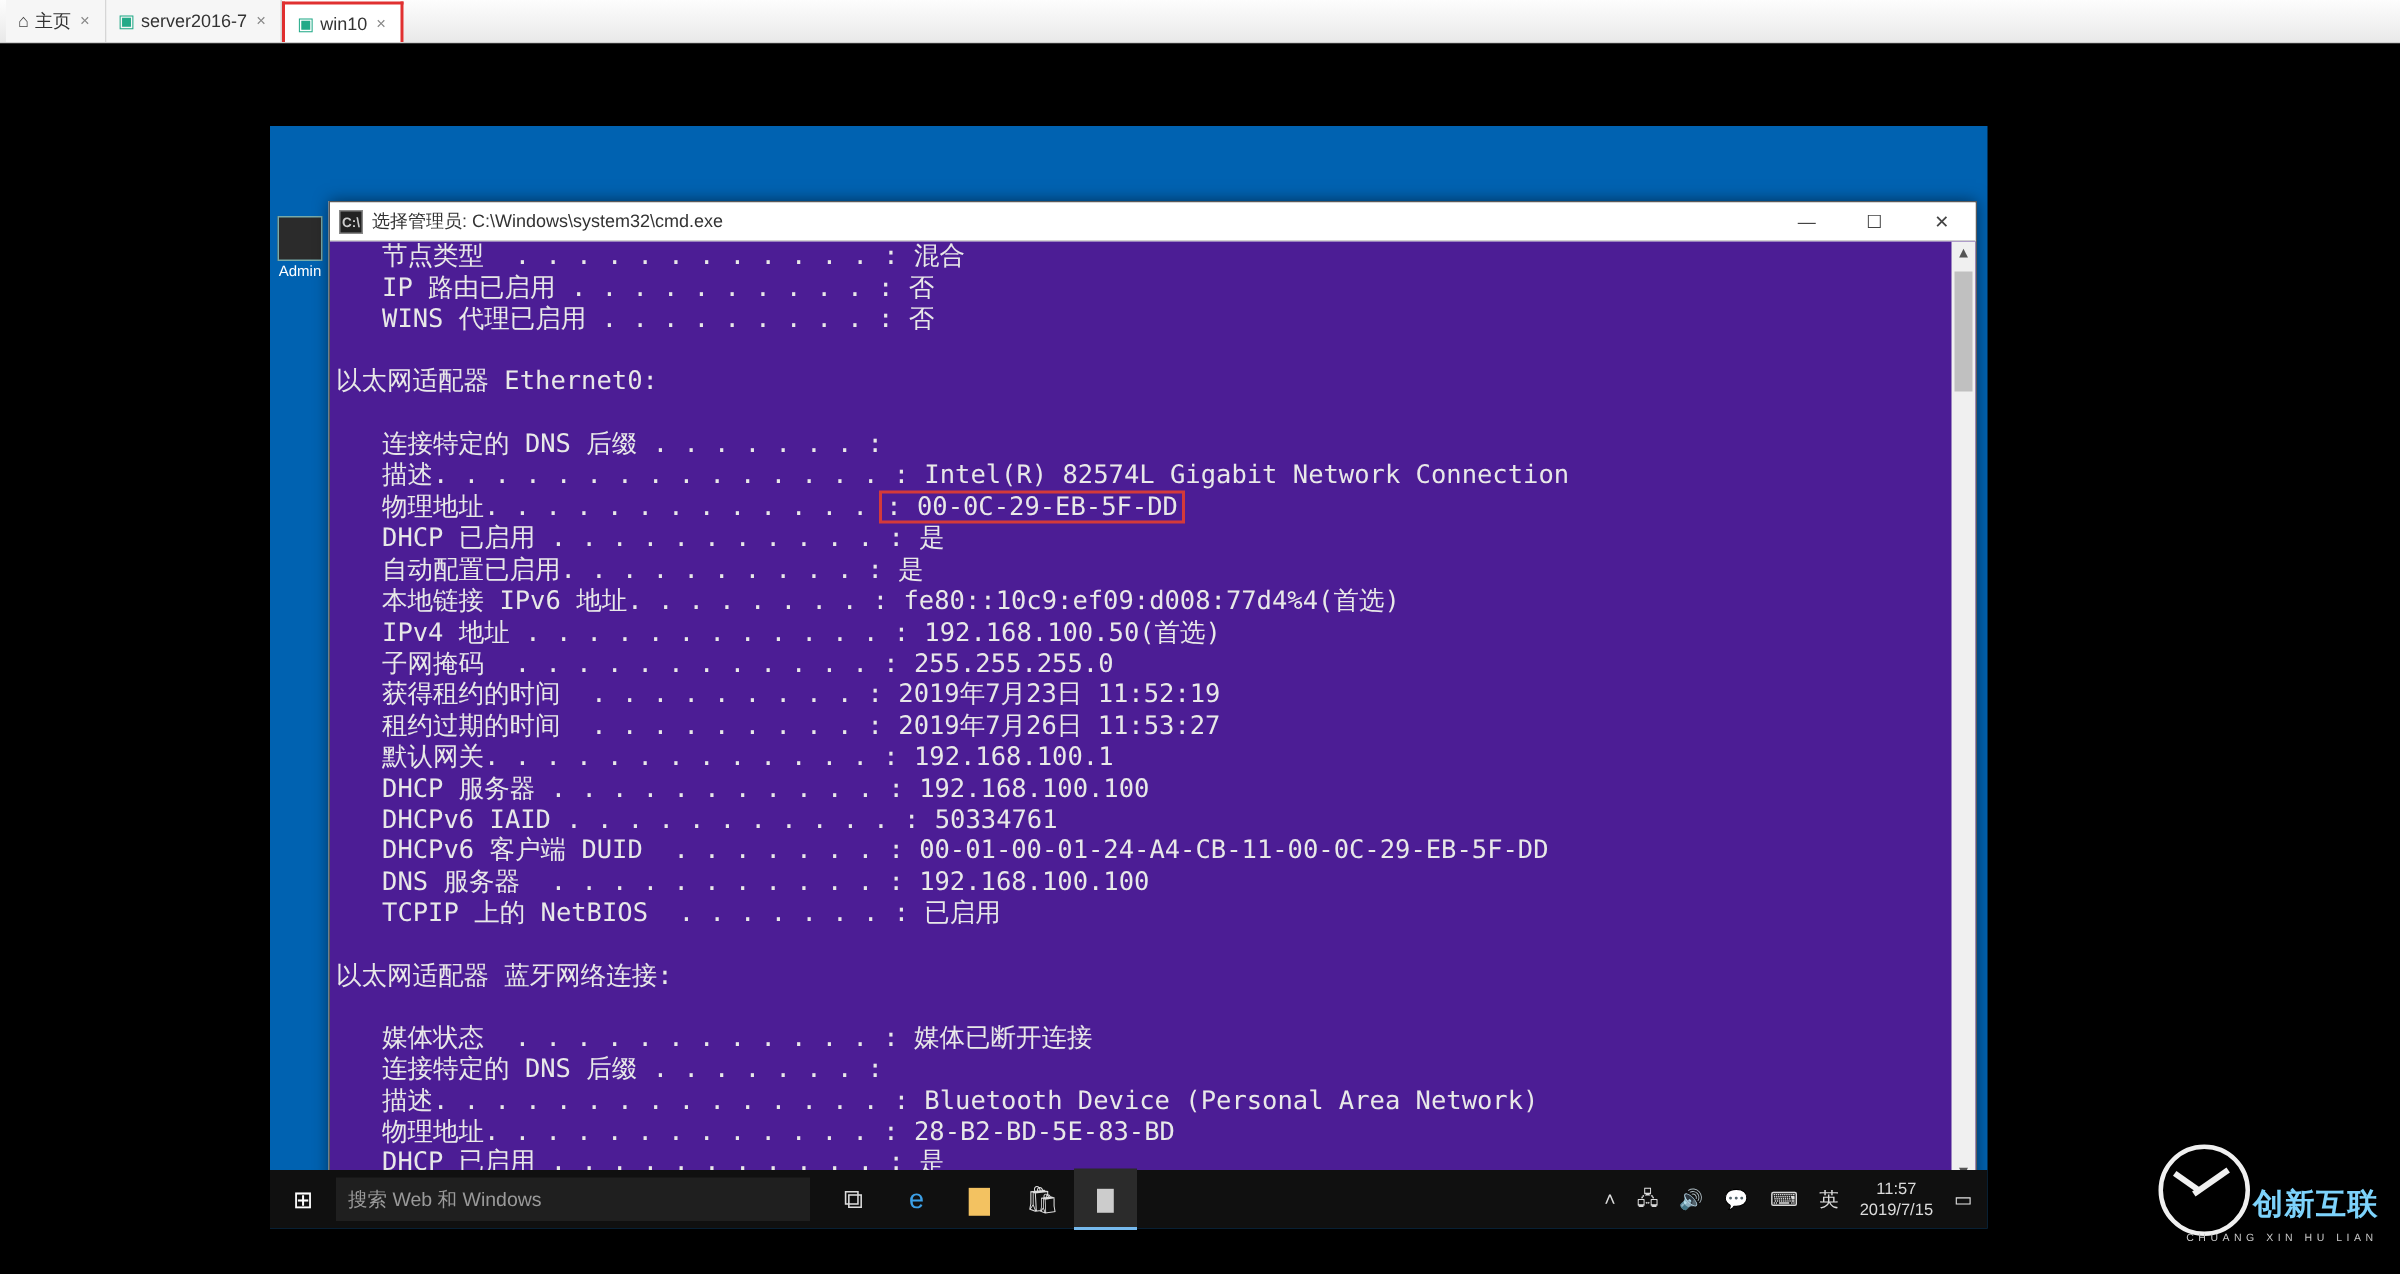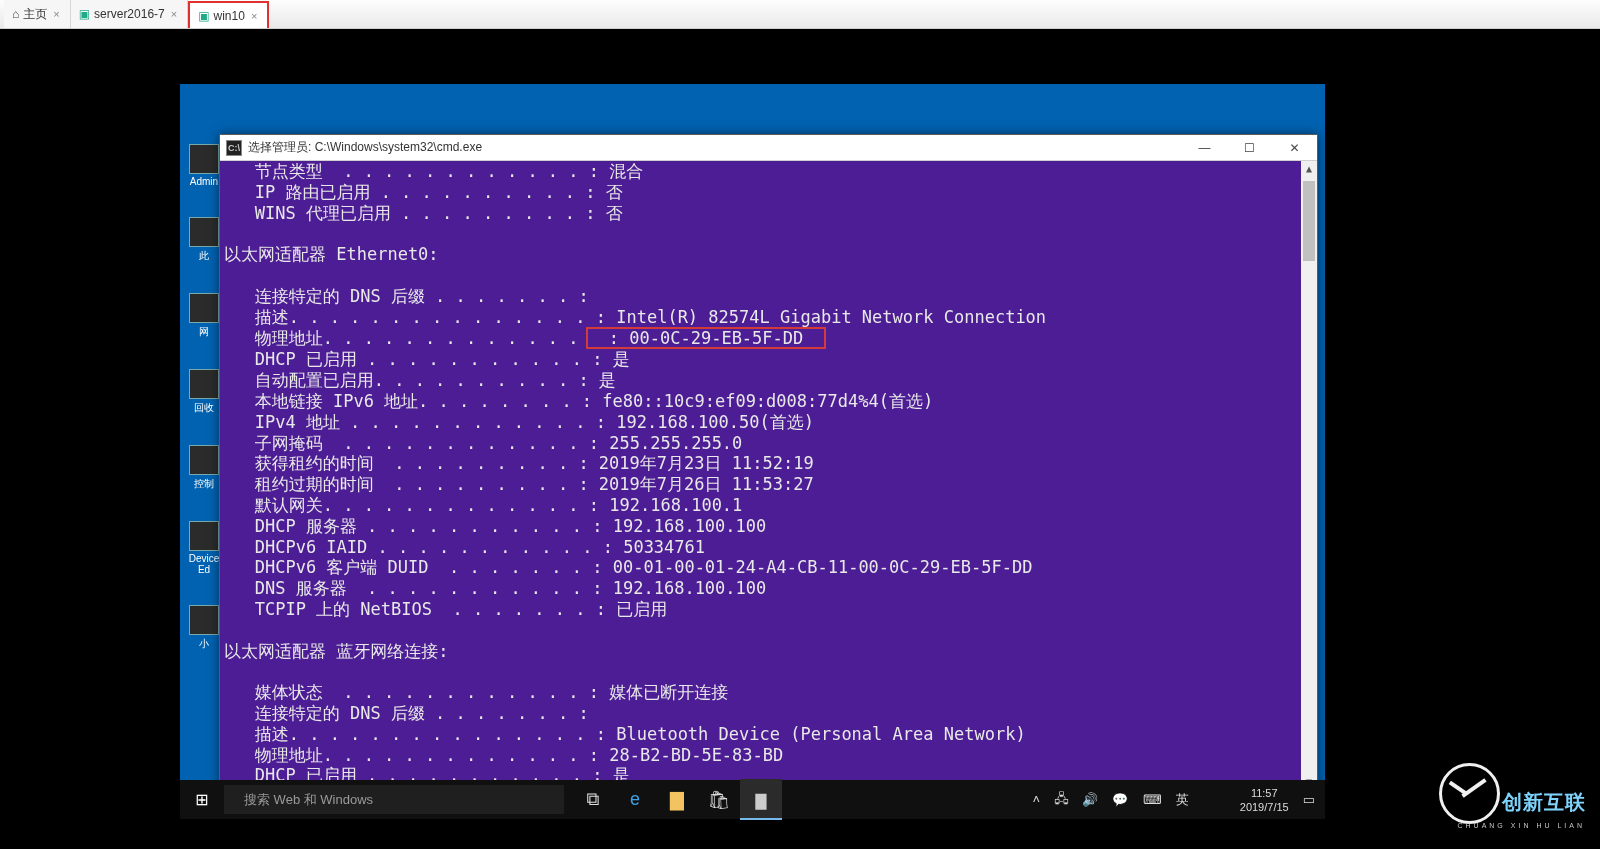--- a/index.html
+++ b/index.html
@@ -62,21 +62,20 @@
     width: 1145px;
     bottom: 30px;
     background: #0062b1;
   }
   .desktop-icons {
     position: absolute;
     left: 5px;
     top: 60px;
     width: 38px;
     display: flex;
-    flex-direction: column;
     gap: 30px;
   }
   .desk-item {
     display: flex;
     flex-direction: column;
     align-items: center;
     color: #fff;
     font-size: 10px;
     text-align: center;
   }
@@ -162,21 +161,21 @@
   .cmd-scroll-arrow {
     position:absolute;
     left:0;right:0;height:16px;
     display:flex;align-items:center;justify-content:center;
     color:#555;font-size:10px;
   }
   .cmd-scroll-arrow.up{top:0}
   .cmd-scroll-arrow.down{bottom:0}
   .mac-highlight {
     border: 2px solid #d43a3a;
-    padding: 0 21px;
+    padding: 0 3px;
     margin-left: -3px;
     display: inline-block;
     line-height: 18px;
   }
 
   .taskbar {
     position: absolute;
     left: 180px;
     right: 275px;
     bottom: 30px;
@@ -197,21 +196,21 @@
     font-size: 16px;
     cursor: pointer;
   }
   .search-box {
     width: 300px;
     height: 29px;
     background: #1f1f1f;
     color: #9a9a9a;
     display:flex;
     align-items:center;
-    padding:0 20px;
+    padding:0 8px;
     font-size: 13px;
     margin-right: 8px;
   }
   .task-icon {
     width: 42px;
     height: 100%;
     display: flex;
     align-items: center;
     justify-content: center;
     font-size: 18px;
@@ -220,21 +219,21 @@
   }
   .task-icon.active { background:#2b2b2b; border-bottom:2px solid #76b9ed;}
   .tray {
     margin-left: auto;
     display: flex;
     align-items: center;
     gap: 14px;
     padding-right: 10px;
   }
   .tray span { cursor: pointer; font-size: 13px; color:#dcdcdc; }
-  .clock { text-align:center; line-height:14px; font-size:11px;margin-left:37px; }
+  .clock { text-align:center; line-height:14px; font-size:11px; }
 
   .watermark-logo {
     position: absolute;
     right: 100px;
     bottom: 25px;
     width: 55px;
     height: 55px;
     border: 3px solid #f0f0f0;
     border-radius: 50%;
   }

